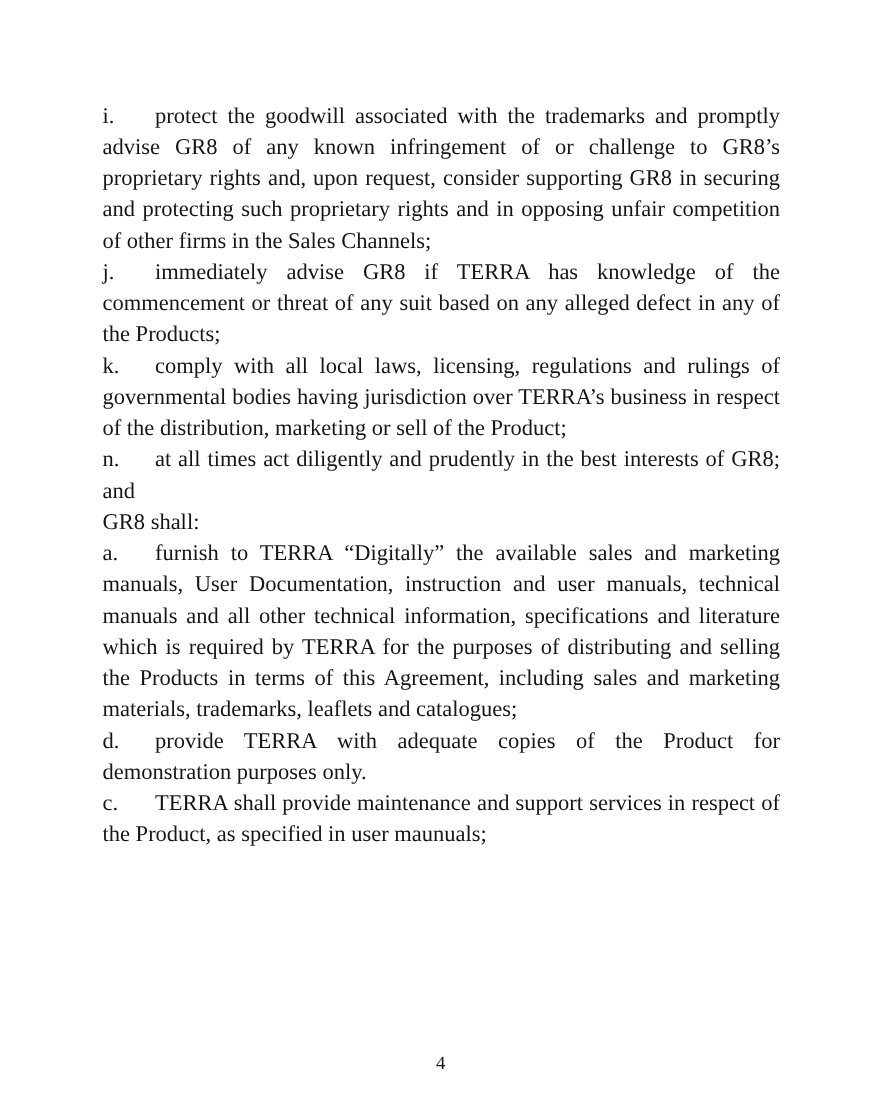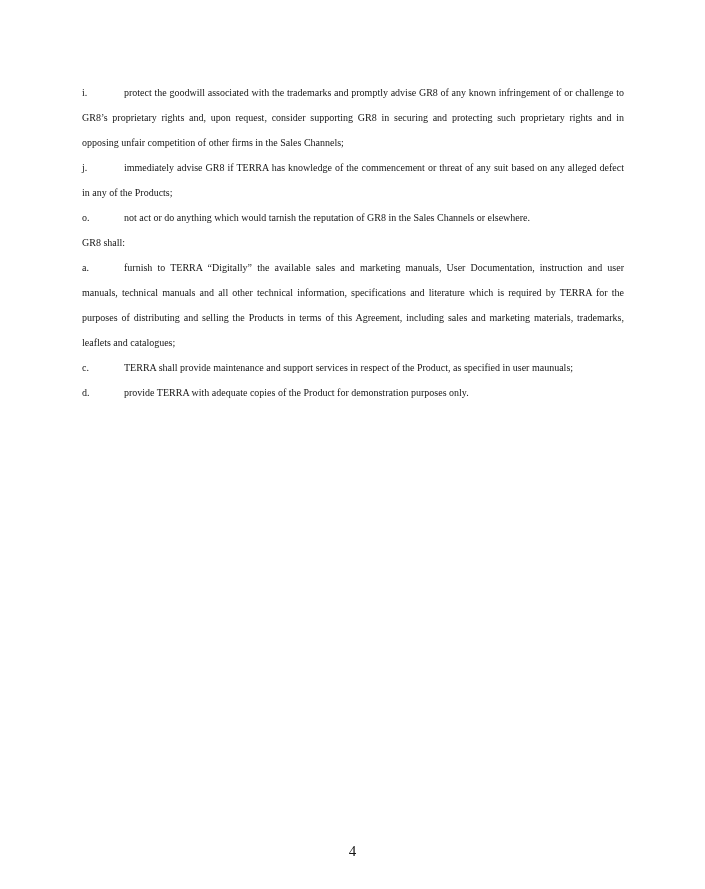--- a/index.html
+++ b/index.html
@@ -17,21 +17,21 @@
   .page {
     position: absolute;
     inset: 0;
     background: #ffffff;
   }
   .doc-body {
     position: absolute;
     left: 82px;
     top: 80px;
     width: 542px;
-    font-size: 10px;
+    font-size: 18px;
     line-height: 25px;
   }
   p.para {
     margin: 0;
     padding: 0;
     text-align: justify;
     text-align-last: left;
   }
   .tab-label {
     display: inline-block;
@@ -47,20 +47,21 @@
     line-height: 20px;
   }
 </style>
 </head>
 <body>
 
 <div class="page">
   <div class="doc-body" id="doc-body">
       <p class="para"><span class="tab-label">i.</span><span>protect the goodwill associated with the trademarks and promptly advise GR8 of any known infringement of or challenge to GR8’s proprietary rights and, upon request, consider supporting GR8 in securing and protecting such proprietary rights and in opposing unfair competition of other firms in the Sales Channels;</span></p>
       <p class="para"><span class="tab-label">j.</span><span>immediately advise GR8 if TERRA has knowledge of the commencement or threat of any suit based on any alleged defect in any of the Products;</span></p>
-      <p class="para"><span class="tab-label">o.</span><span>not act or do anything which would tarnish the reputation of GR8 in the Sales Channels or elsewhere.</span></p>
+      <p class="para"><span class="tab-label">k.</span><span>comply with all local laws, licensing, regulations and rulings of governmental bodies having jurisdiction over TERRA’s business in respect of the distribution, marketing or sell of the Product;</span></p>
+      <p class="para"><span class="tab-label">n.</span><span>at all times act diligently and prudently in the best interests of GR8; and</span></p>
       <p class="para"><span>GR8 shall:</span></p>
       <p class="para"><span class="tab-label">a.</span><span>furnish to TERRA “Digitally” the available sales and marketing manuals, User Documentation, instruction and user manuals, technical manuals and all other technical information, specifications and literature which is required by TERRA for the purposes of distributing and selling the Products in terms of this Agreement, including sales and marketing materials, trademarks, leaflets and catalogues;</span></p>
+      <p class="para"><span class="tab-label">d.</span><span>provide TERRA with adequate copies of the Product for demonstration purposes only.</span></p>
       <p class="para"><span class="tab-label">c.</span><span>TERRA shall provide maintenance and support services in respect of the Product, as specified in user maunuals;</span></p>
-      <p class="para"><span class="tab-label">d.</span><span>provide TERRA with adequate copies of the Product for demonstration purposes only.</span></p>
     </div>
   <div class="page-number">4</div>
 </div>
 
 </body></html>

